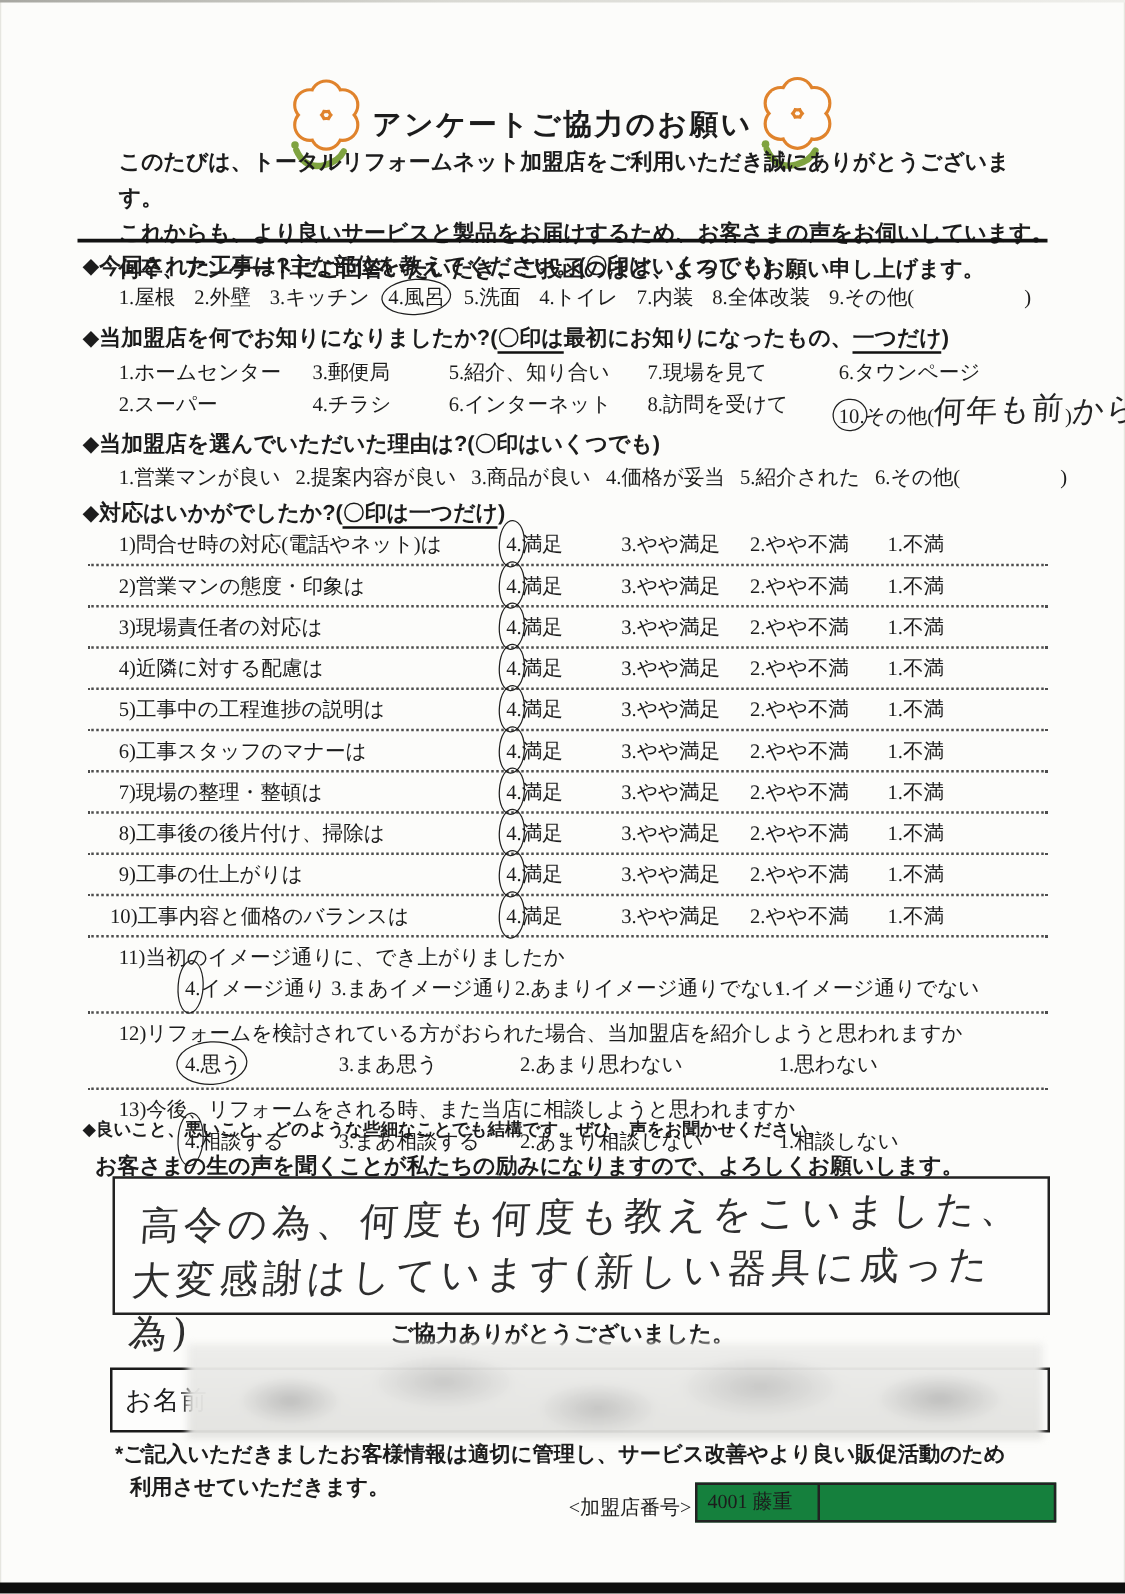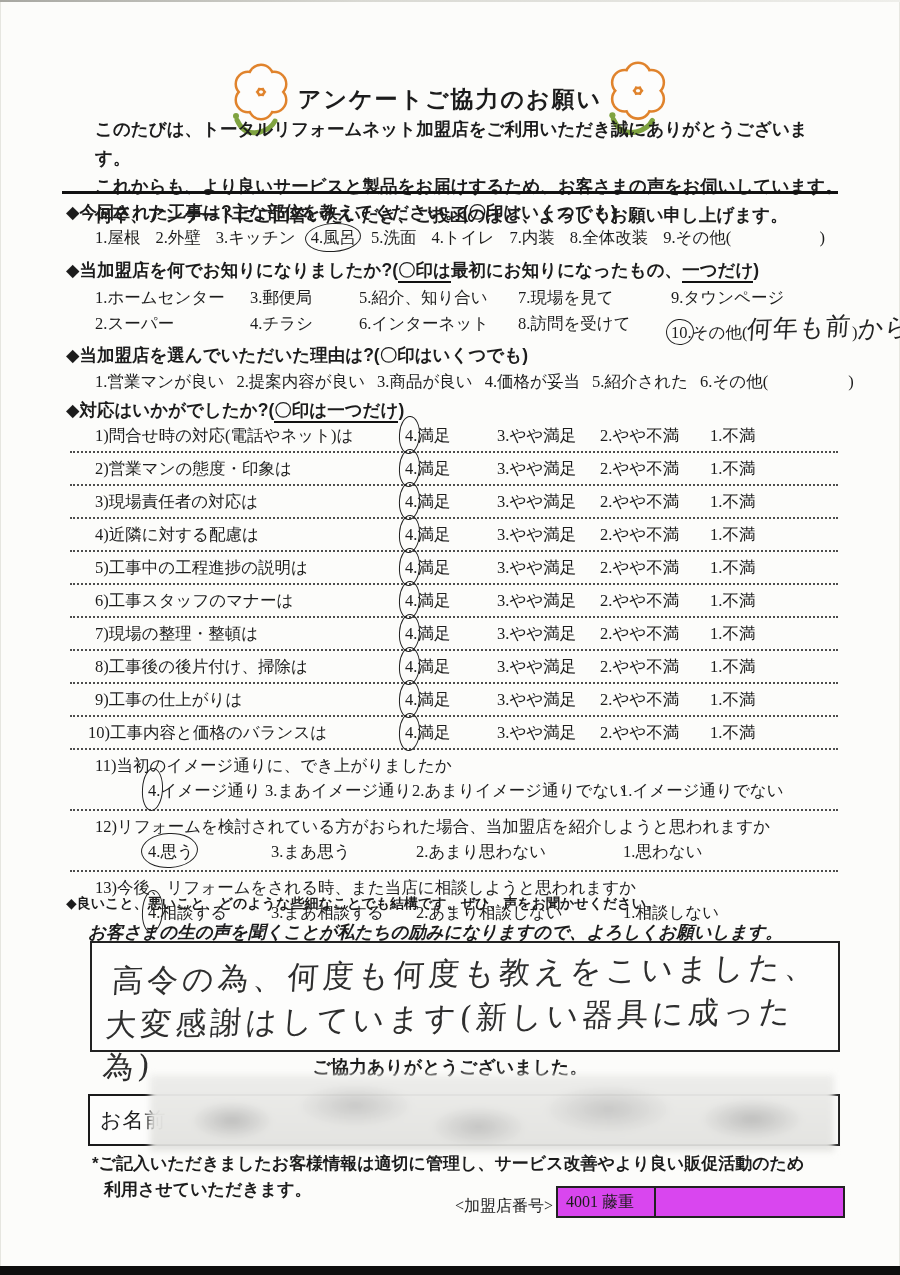--- a/index.html
+++ b/index.html
@@ -57,21 +57,21 @@
   .s4 { width:92px; } .s3 { width:103px; } .s2 { width:110px; } .s1 { flex:1; }
   .row-ext { border-bottom:2px dotted #4d4d4d; padding:3px 0 6px 0; white-space:nowrap; }
   .row-ext.last { border-bottom:none; }
   .row-ext .xlabel { display:block; padding-left:25px; line-height:25px; }
   .row-ext .xopts { display:flex; padding-left:78px; line-height:25px; }
   .q11o4 { width:117px; } .q11o3 { width:147px; } .q11o2 { width:208px; }
   .q12o4 { width:123px; } .q12o3 { width:145px; } .q12o2 { width:207px; }
 
   
   .chead1 { position:absolute; top:895px; left:66px; font-size:14px; font-weight:bold; white-space:nowrap; }
-  .chead2 { position:absolute; top:920px; left:88px; font-size:17.5px; font-weight:bold; white-space:nowrap;font-style:italic; }
+  .chead2 { position:absolute; top:920px; left:76px; font-size:17.5px; font-weight:bold; white-space:nowrap; }
   .cbox { position:absolute; top:941px; left:90px; width:746px; height:107px;
     border:2px solid #222; background:#fdfdfc; }
   .cline1 { position:absolute; top:10px; left:20px; }
   .cline2 { position:absolute; top:54px; left:12px; }
 
   .thanks { position:absolute; top:1055px; left:0; width:100%; text-align:center; font-size:18px; font-weight:600; }
 
   
   .blur {
     position:absolute; top:1075px; left:150px; width:684px; height:76px; z-index:5;
@@ -88,21 +88,21 @@
   .namebox { position:absolute; top:1094px; left:88px; width:748px; height:48px;
     border:2.5px solid #1a1a1a; background:#fdfdfc; }
   .namebox .lbl { position:absolute; left:10px; top:50%; transform:translateY(-50%);
     font-size:21px; letter-spacing:1px; }
 
   .privacy1 { position:absolute; top:1152px; left:92px; font-size:17px; font-weight:bold; white-space:nowrap; }
   .privacy2 { position:absolute; top:1178px; left:104px; font-size:17px; font-weight:bold; white-space:nowrap; }
 
   .store-lbl { position:absolute; top:1196px; left:455px; font-size:16px; }
   .store-table { position:absolute; top:1186px; left:556px; width:289px; height:32px;
-    border:2px solid #222; display:flex; box-sizing:border-box; background:#d946ef;gap:23px; }
+    border:2px solid #222; display:flex; box-sizing:border-box; background:#15803d;gap:23px; }
   .store-c1 { width:98px; border-right:2px solid #222; box-sizing:border-box;
     font-size:16px; line-height:28px; padding-left:8px; }
   .store-c2 { flex:1; }
 </style>
 </head>
 <body>
 
 <div class="page">
   <div class="top-edge"></div>
 
@@ -176,21 +176,21 @@
   </div>
 
   <div class="qhead sans" style="top:258px;">
     <span>◆当加盟店を何でお知りになりましたか?(</span><span class="u">〇印は</span><span>最初にお知りになったもの、</span><span class="u">一つだけ</span><span>)</span>
   </div>
   <div class="grid5" style="top:287px;">
     <span>1.ホームセンター</span>
     <span>3.郵便局</span>
     <span>5.紹介、知り合い</span>
     <span>7.現場を見て</span>
-    <span>9.タウンページ</span>
+    <span>6.タウンページ</span>
   </div>
   <div class="grid5" style="top:313px;">
     <span>2.スーパー</span>
     <span>4.チラシ</span>
     <span>6.インターネット</span>
     <span>8.訪問を受けて</span>
     <span>
       <span class="circ circ-ten"><span>10.</span></span><span>その他(</span><span class="hand hand-inline">何年も前</span><span>)</span><span class="hand hand-inline">から</span>
     </span>
   </div>

